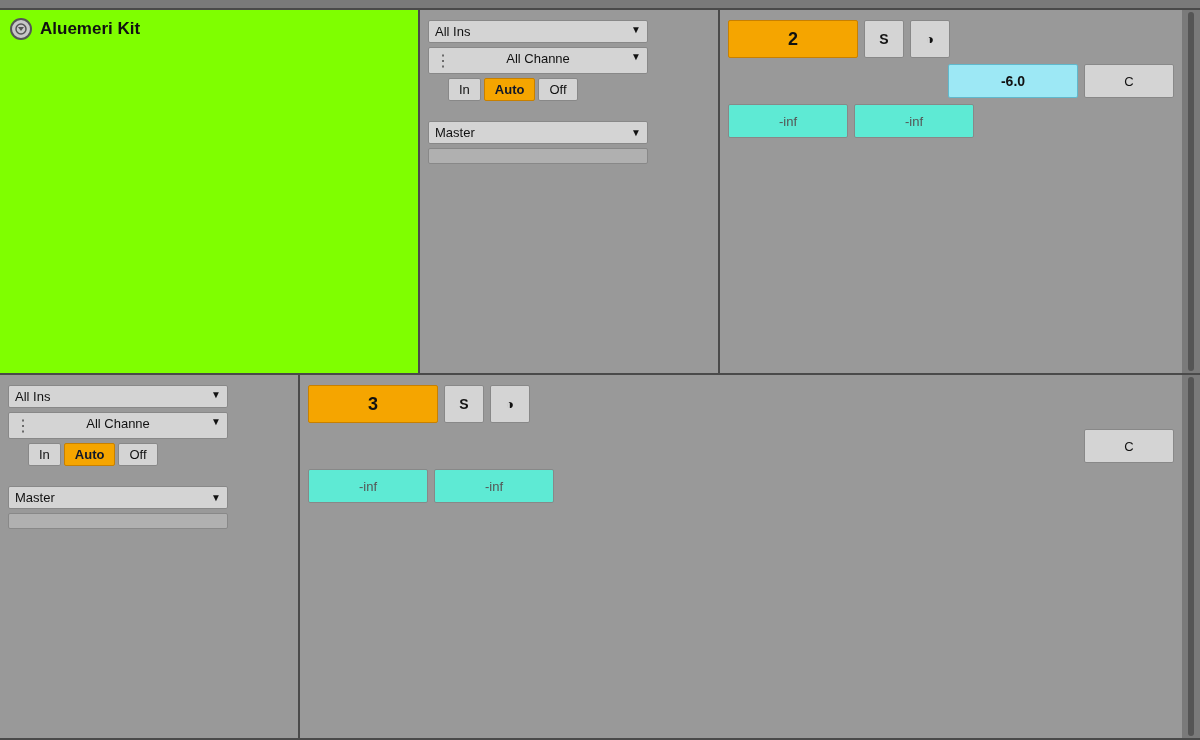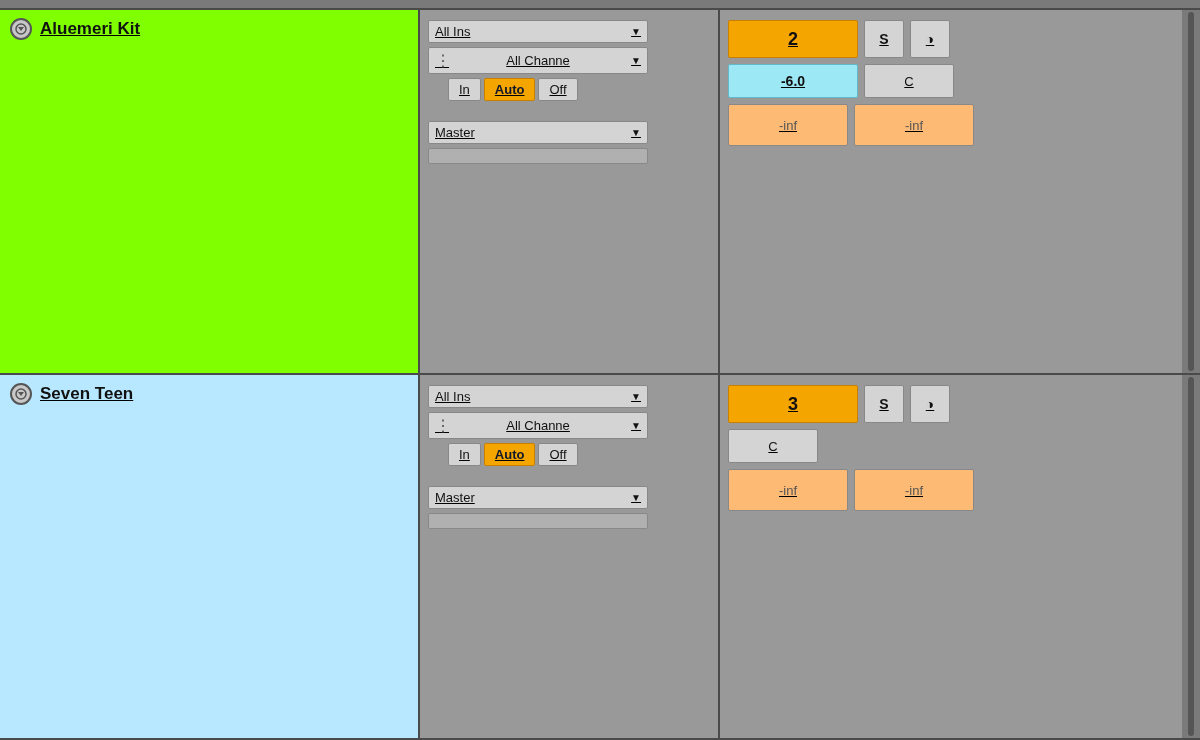--- a/index.html
+++ b/index.html
@@ -17,21 +17,20 @@
       flex-direction: column;
       width: 1200px;
       height: 740px;
     }
 
     .track-row {
       display: flex;
       flex-direction: row;
       flex: 1;
       border-bottom: 2px solid #4a4a4a;
-      text-decoration: underline;
     }
 
     
     .track-color-block {
       width: 420px;
       display: flex;
       flex-direction: row;
       align-items: flex-start;
       padding: 8px 10px;
       border-right: 2px solid #4a4a4a;
@@ -95,21 +94,21 @@
       gap: 4px;
     }
 
     .dropdown {
       background: #d4d4d4;
       border: 1px solid #888;
       border-radius: 2px;
       padding: 3px 6px;
       cursor: pointer;
       display: flex;
-      align-items: center;
+      align-items: flex-start;
       justify-content: space-between;
       font-size: 13px;
       color: #111;
     }
 
     .dropdown.full-width {
       width: 220px;
     }
 
     .dropdown.channel-width {
@@ -220,20 +219,21 @@
       font-size: 14px;
       font-weight: bold;
       color: #111;
     }
 
     .right-row-2 {
       display: flex;
       flex-direction: row;
       align-items: center;
       gap: 6px;
+      justify-content: flex-end;
     }
 
     .pitch-btn {
       background: #9de8f5;
       border: 1px solid #60b8cc;
       border-radius: 2px;
       width: 130px;
       height: 34px;
       display: flex;
       align-items: center;
@@ -259,25 +259,25 @@
     }
 
     .right-row-3 {
       display: flex;
       flex-direction: row;
       align-items: center;
       gap: 6px;
     }
 
     .inf-btn {
-      background: #fdba74;
+      background: #5eead4;
       border: 1px solid #888;
       border-radius: 2px;
       width: 120px;
-      height: 42px;
+      height: 34px;
       display: flex;
       align-items: center;
       justify-content: center;
       cursor: pointer;
       font-size: 13px;
       color: #555;
     }
 
     
     .scrollbar-area {
@@ -379,31 +379,20 @@
       </div>
     </div>
 
     <div class="scrollbar-area">
       <div class="scroll-line"></div>
     </div>
   </div>
 
   <div class="track-row">
 
-    <div class="track-color-block blue">
-      <div class="track-header">
-        <div class="collapse-btn">
-          <svg viewBox="0 0 12 12" fill="none" xmlns="http://www.w3.org/2000/svg">
-            <circle cx="6" cy="6" r="5" stroke="#555" stroke-width="1.5" fill="#c8c8c8"></circle>
-            <polygon points="3,4 9,4 6,8" fill="#555"></polygon>
-          </svg>
-        </div>
-        <span class="track-title">Seven Teen</span>
-      </div>
-    </div>
 
     <div class="track-controls">
 
       <div class="control-row">
         <div class="dropdown full-width">
           <span>All Ins</span>
           <span class="dropdown-arrow">▼</span>
         </div>
       </div>
 

